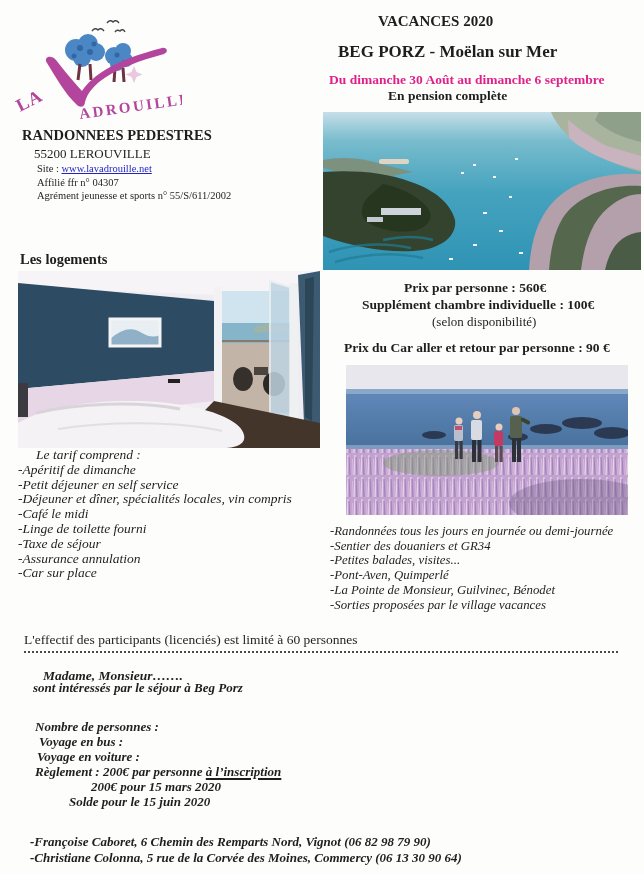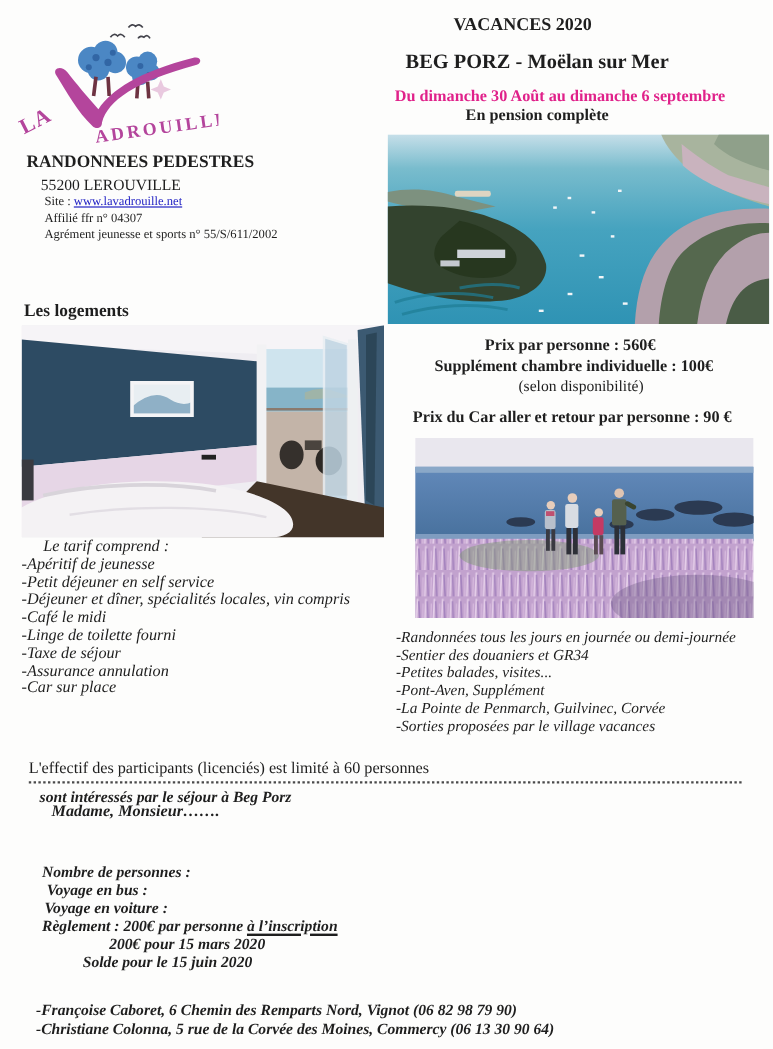--- a/index.html
+++ b/index.html
@@ -194,22 +194,22 @@
         <rect x="171" y="73" width="4" height="24" fill="#2c3038"></rect>
         <rect x="176" y="52" width="10" height="4" rx="2" transform="rotate(28 176 52)" fill="#39442f"></rect>
       </g>
     </svg>
   </div>
 
   <div class="list act-list">
     <div class="abs" style="position:static;">-Randonnées tous les jours en journée ou demi-journée</div>
     <div>-Sentier des douaniers et GR34</div>
     <div>-Petites balades, visites...</div>
-    <div>-Pont-Aven, Supplément</div>
-    <div>-La Pointe de Penmarch, Guilvinec, Corvée</div>
+    <div>-Pont-Aven, Quimperlé</div>
+    <div>-La Pointe de Monsieur, Guilvinec, Bénodet</div>
     <div>-Sorties proposées par le village vacances</div>
   </div>
 
   <div class="abs b" style="left:20px; top:251px; font-size:14.5px;">Les logements</div>
 
   <div class="photo" style="left:18px; top:271px; width:302px; height:177px;">
     <svg viewBox="0 0 302 177" preserveAspectRatio="none">
       <rect width="302" height="177" fill="#efedf2"></rect>
       <polygon points="0,0 302,0 302,26 200,24 0,16" fill="#f6f4f7"></polygon>
       <polygon points="0,12 196,30 196,100 0,118" fill="#2d4b63"></polygon>
@@ -235,35 +235,35 @@
       <path d="M0,152 C30,134 90,126 150,132 C200,138 224,152 226,164 C228,172 220,177 206,177 L0,177 Z" fill="#f4f2f4"></path>
       <path d="M18,142 C60,132 120,130 162,138" stroke="#d8d4da" fill="none" stroke-width="3"></path>
       <path d="M40,158 C90,150 160,150 204,160" stroke="#e2dee4" fill="none" stroke-width="2"></path>
       <rect x="0" y="112" width="10" height="34" fill="#3a3a40"></rect>
       <rect x="150" y="108" width="12" height="4" fill="#222"></rect>
     </svg>
   </div>
 
   <div class="list tarif-list">
     <div class="hd">Le tarif comprend :</div>
-    <div>-Apéritif de jeunesse</div>
+    <div>-Apéritif de dimanche</div>
     <div>-Petit déjeuner en self service</div>
     <div>-Déjeuner et dîner, spécialités locales, vin compris</div>
     <div>-Café le midi</div>
     <div>-Linge de toilette fourni</div>
     <div>-Taxe de séjour</div>
     <div>-Assurance annulation</div>
     <div>-Car sur place</div>
   </div>
 
   <div class="abs" style="left:24px; top:632px; font-size:13.5px;">L'effectif des participants (licenciés) est limité à 60 personnes</div>
   <div class="divider"></div>
 
   <div class="abs bi f" style="left:43px; top:668px; font-size:13.5px;">Madame, Monsieur…….</div>
-  <div class="abs bi f" style="left:33px; top:656px;">sont intéressés par le séjour à Beg Porz</div>
+  <div class="abs bi f" style="left:33px; top:680px;">sont intéressés par le séjour à Beg Porz</div>
   <div class="abs bi f" style="left:35px; top:719px;">Nombre de personnes :</div>
   <div class="abs bi f" style="left:39px; top:734px;">Voyage en bus :</div>
   <div class="abs bi f" style="left:37px; top:749px;">Voyage en voiture :</div>
   <div class="abs bi f" style="left:35px; top:764px;">
     <span>Règlement : 200€ par personne </span><span class="u">à l’inscription</span>
   </div>
   <div class="abs bi f" style="left:91px; top:779px;">200€ pour 15 mars 2020</div>
   <div class="abs bi f" style="left:69px; top:794px;">Solde pour le 15 juin 2020</div>
 
   <div class="abs bi f" style="left:30px; top:834px;">-Françoise Caboret, 6 Chemin des Remparts Nord, Vignot (06 82 98 79 90)</div>

